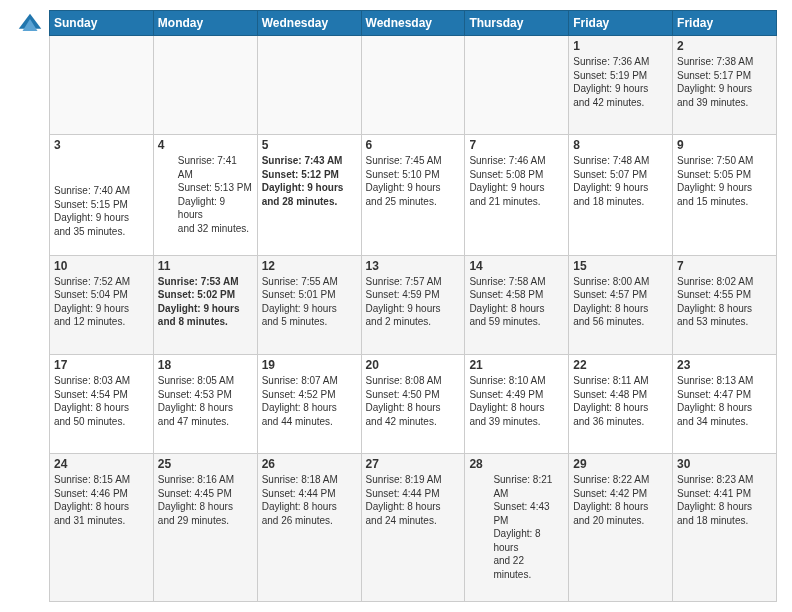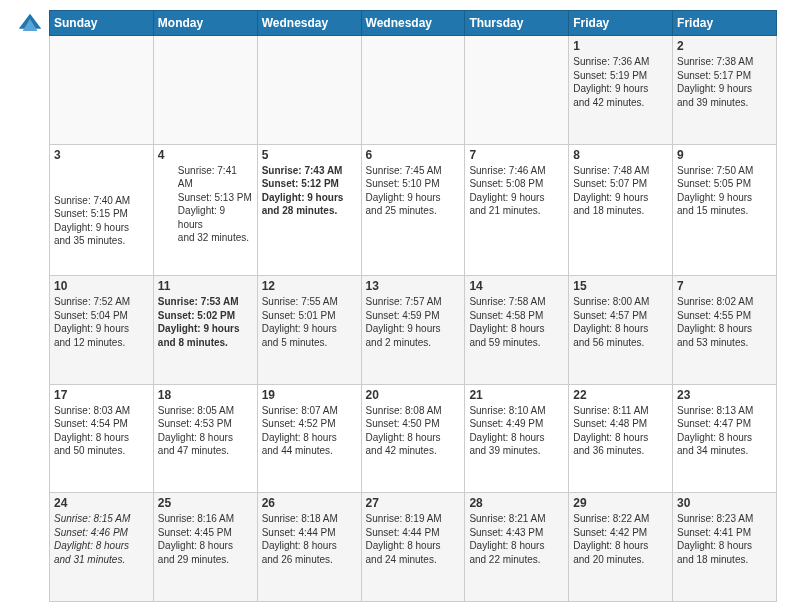--- a/index.html
+++ b/index.html
@@ -309,21 +309,21 @@
             <span class="day-number">23</span>
             <div class="day-info" style="white-space: pre-line;">Sunrise: 8:13 AM
 Sunset: 4:47 PM
 Daylight: 8 hours
 and 34 minutes.</div>
           </td>
         </tr>
         <tr>
           <td>
             <span class="day-number">24</span>
-            <div class="day-info" style="white-space: pre-line; font-style: italic;">Sunrise: 8:15 AM
+            <div class="day-info" style="white-space: pre-line;">Sunrise: 8:15 AM
 Sunset: 4:46 PM
 Daylight: 8 hours
 and 31 minutes.</div>
           </td>
           <td>
             <span class="day-number">25</span>
             <div class="day-info" style="white-space: pre-line;">Sunrise: 8:16 AM
 Sunset: 4:45 PM
 Daylight: 8 hours
 and 29 minutes.</div>
@@ -337,21 +337,21 @@
           </td>
           <td>
             <span class="day-number">27</span>
             <div class="day-info" style="white-space: pre-line;">Sunrise: 8:19 AM
 Sunset: 4:44 PM
 Daylight: 8 hours
 and 24 minutes.</div>
           </td>
           <td>
             <span class="day-number">28</span>
-            <div class="day-info" style="white-space: pre-line;">Sunrise: 8:21 AM
+            <div class="day-info" style="white-space: pre-line; margin-left: 24px;">Sunrise: 8:21 AM
 Sunset: 4:43 PM
 Daylight: 8 hours
 and 22 minutes.</div>
           </td>
           <td>
             <span class="day-number">29</span>
             <div class="day-info" style="white-space: pre-line;">Sunrise: 8:22 AM
 Sunset: 4:42 PM
 Daylight: 8 hours
 and 20 minutes.</div>

